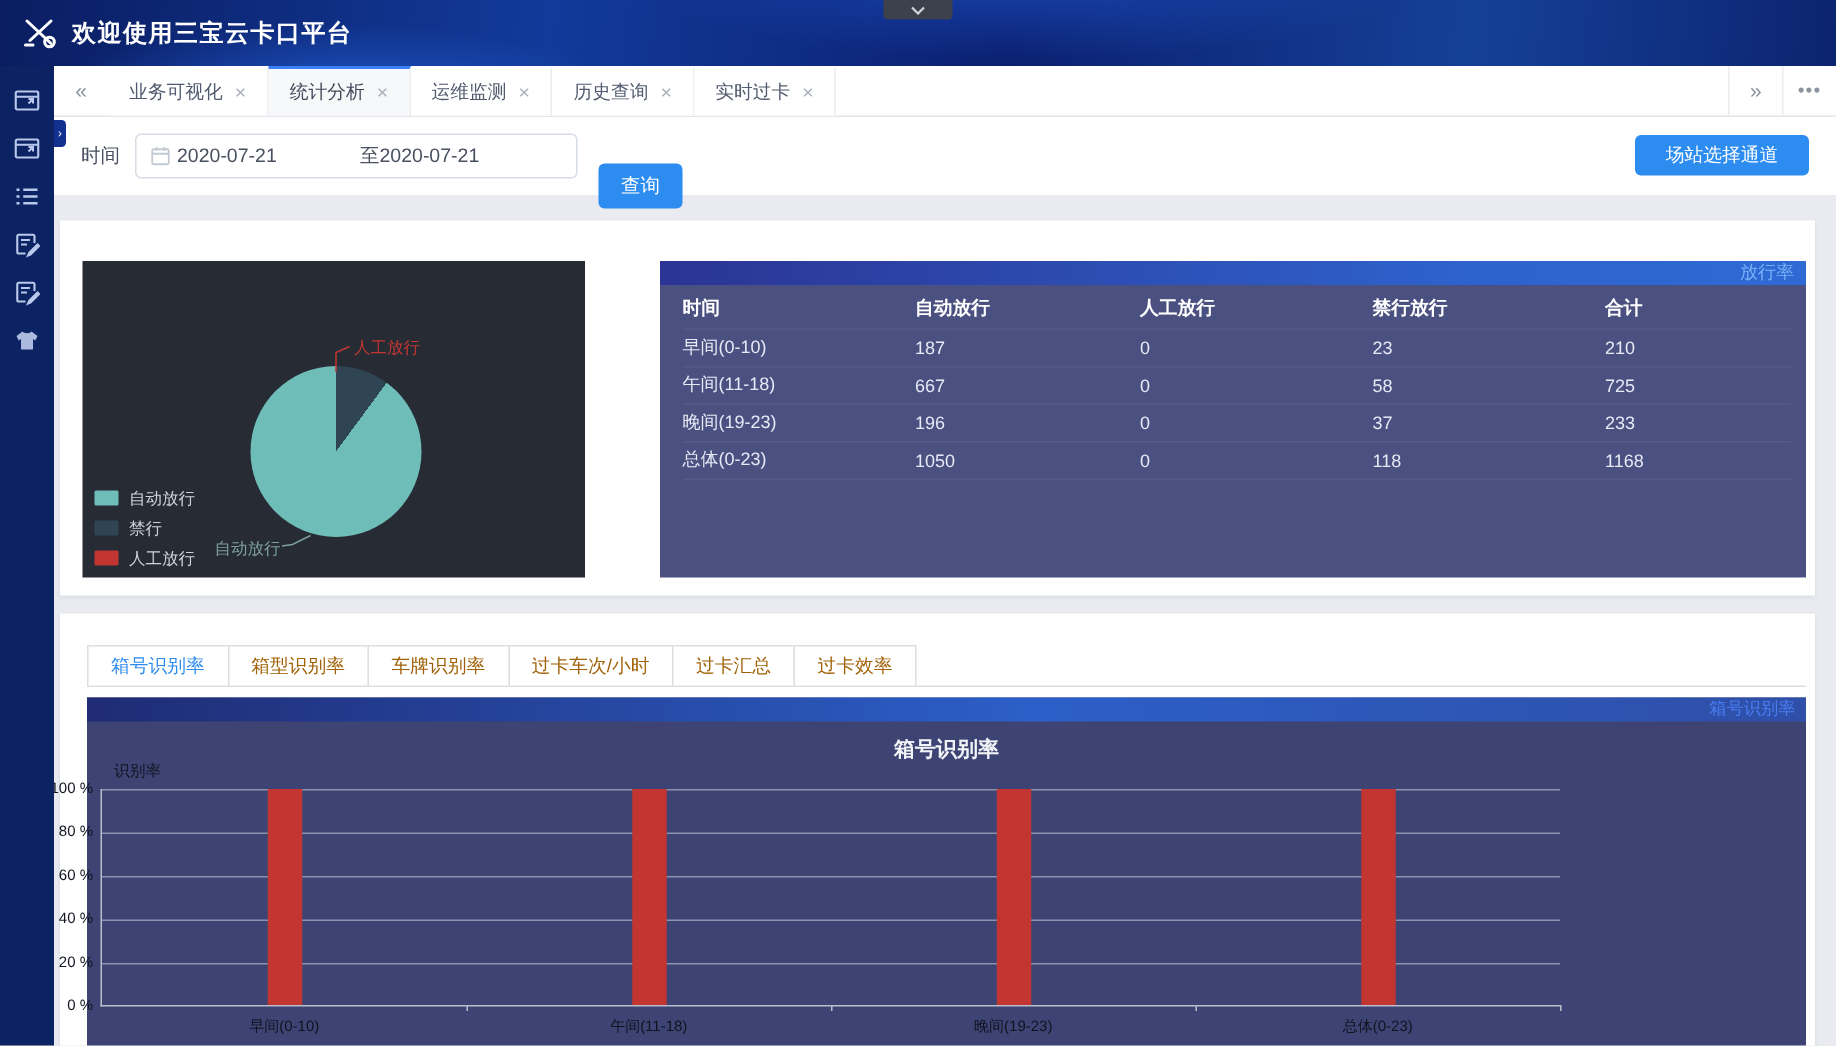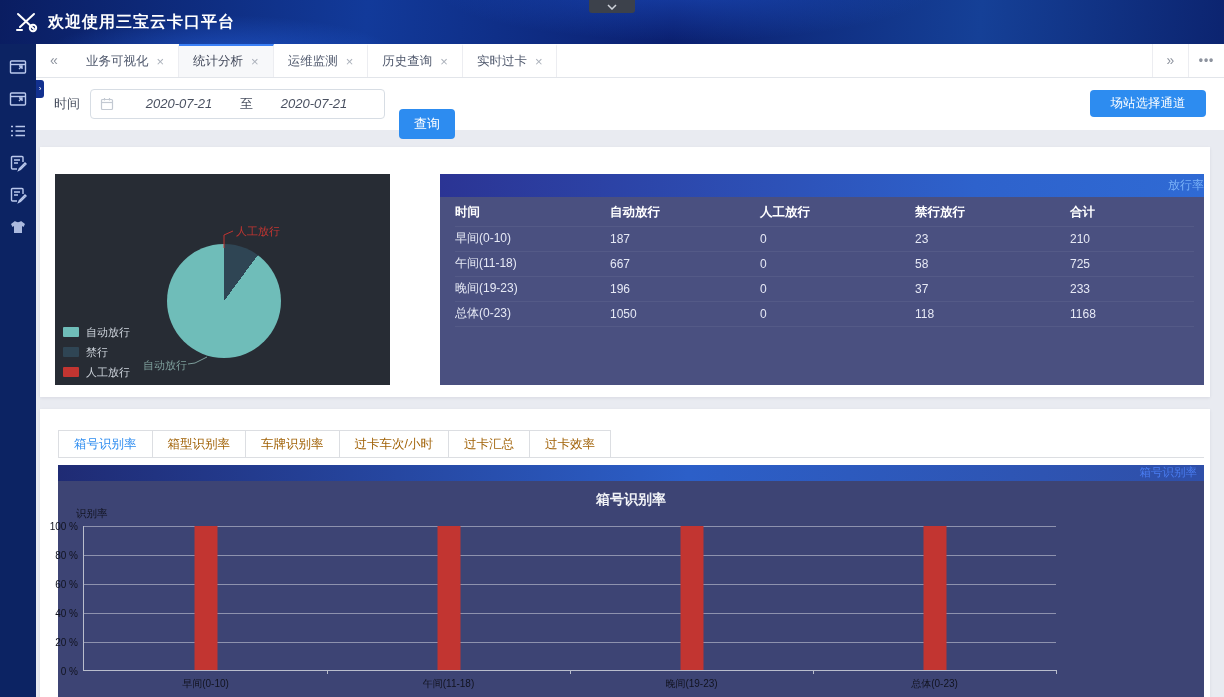--- a/index.html
+++ b/index.html
@@ -46,21 +46,21 @@
   .tb-right { margin-left:auto; display:flex; }
   .tb-right .tb-ctl { border-left:1px solid #ecedf1; }
   .tb-more { letter-spacing:1px; font-weight:bold; font-size:12px; }
 
   
   .filter { height:52px; background:#fff; display:flex; align-items:center; padding:0 18px; }
   .f-label { font-size:13px; color:#495060; margin-right:10px; }
   .daterange { width:295px; height:30px; border:1px solid #d7dde4; border-radius:4px; background:#fff;
     display:flex; align-items:center; padding:0 9px; font-size:13px; color:#495060; cursor:pointer; }
   .daterange .cal { flex:none; margin-right:4px; }
-  .daterange .dval { flex:1; text-align:center;font-style:italic; }
+  .daterange .dval { flex:1; text-align:left; }
   .btn { border:none; border-radius:4px; background:#2d8cf0; color:#fff; font-size:13px; cursor:pointer;
     font-family:inherit; }
   .btn-query { width:56px; height:30px; margin-left:14px;margin-top:40px; }
   .btn-station { margin-left:auto; width:116px; height:27px; font-size:12.5px; }
 
   
   .card { background:#fff; box-shadow:0 1px 3px rgba(20,30,60,.08); }
   .card1 { margin:17px 14px 12px 4px; height:250px; padding:27px 6px 12px 15px; display:flex; gap:50px; }
   .card2 { margin:0 14px 0 4px; height:300px; padding:21px 6px 0 18px; }
 
@@ -71,21 +71,21 @@
   .pie-lines { position:absolute; left:0; top:0; pointer-events:none; }
   .pl-red { position:absolute; left:181px; top:50px; font-size:11px; color:#c23531; }
   .pl-teal { position:absolute; left:88px; top:184px; font-size:11px; color:#7d9e9b; }
   .legend { position:absolute; left:8px; bottom:5px; }
   .lg-row { display:flex; align-items:center; gap:7px; margin-top:5px; cursor:pointer; }
   .lg-chip { width:16px; height:10px; border-radius:1px; }
   .lg-txt { font-size:11px; color:#ccd2da; }
 
   
   .table-panel { flex:1; height:211px; background:#4a5080; position:relative; overflow:hidden; }
-  .strip { height:23px; display:flex; align-items:center; justify-content:flex-end; 
+  .strip { height:16px; display:flex; align-items:center; justify-content:flex-end; padding-right:8px;
     background:linear-gradient(90deg,#2b3494 0%,#2e62cc 70%,#2f6ad4 100%);font-family:Liberation Serif, serif; }
   .corner-link { font-size:12px; color:#79b1f7; cursor:pointer; }
   .stat-grid { padding:3px 10px 0 15px; }
   .trow { display:grid; grid-template-columns:155px 150px 155px 155px 1fr; align-items:center;
     height:25px; font-size:12px; color:#e6e9f5; border-bottom:1px solid rgba(255,255,255,.06); }
   .trow.head { height:27px; font-size:12.5px; font-weight:bold; color:#fff; }
 
   
   .subtabs { display:flex; border-bottom:1px solid #dcdee2; }
   .stab { height:28px; line-height:26px; padding:0 15px; font-size:12.5px; color:#a16207; background:#fff;
@@ -95,21 +95,21 @@
 
   
   .bar-panel { margin-top:7px; height:235px; background:#3d4474; position:relative; }
   .bar-strip { height:16px; display:flex; align-items:center; justify-content:flex-end; padding-right:7px;
     background:linear-gradient(90deg,#1f2b74 0%,#2c5fc8 55%,#2f4fa8 100%); }
   .bar-strip .corner-link { font-size:11.5px; color:#4a7df2; }
   .bar-area { position:relative; height:219px; }
   .bar-title { position:absolute; top:10px; left:0; width:100%; text-align:center;
     font-size:14px; font-weight:bold; color:#f2f4f8; }
   .ylab { position:absolute; left:18px; top:26px; font-size:10.5px; color:#11131f; }
-  .plot { position:absolute; left:25px; top:45px; width:973px; height:145px;
+  .plot { position:absolute; left:9px; top:45px; width:973px; height:145px;
     border-left:1px solid #b9bdcc; border-bottom:1px solid #b9bdcc; }
   .gl { position:absolute; left:0; right:0; height:1px; background:rgba(255,255,255,.42); }
   .ytick { position:absolute; right:calc(100% + 6px); transform:translateY(-50%);
     font-size:10px; color:#11131f; white-space:nowrap; }
   .bands { position:absolute; left:0; top:0; width:100%; height:100%; display:flex; }
   .band { flex:1; position:relative; }
   .band::after { content:""; position:absolute; right:-1px; top:100%; width:1px; height:4px; background:#b9bdcc; }
   .bbar { position:absolute; bottom:0; left:50%; transform:translateX(-50%); width:23px; }
   .xlabel { position:absolute; top:calc(100% + 7px); width:100%; text-align:center;
     font-size:10px; color:#11131f; }

